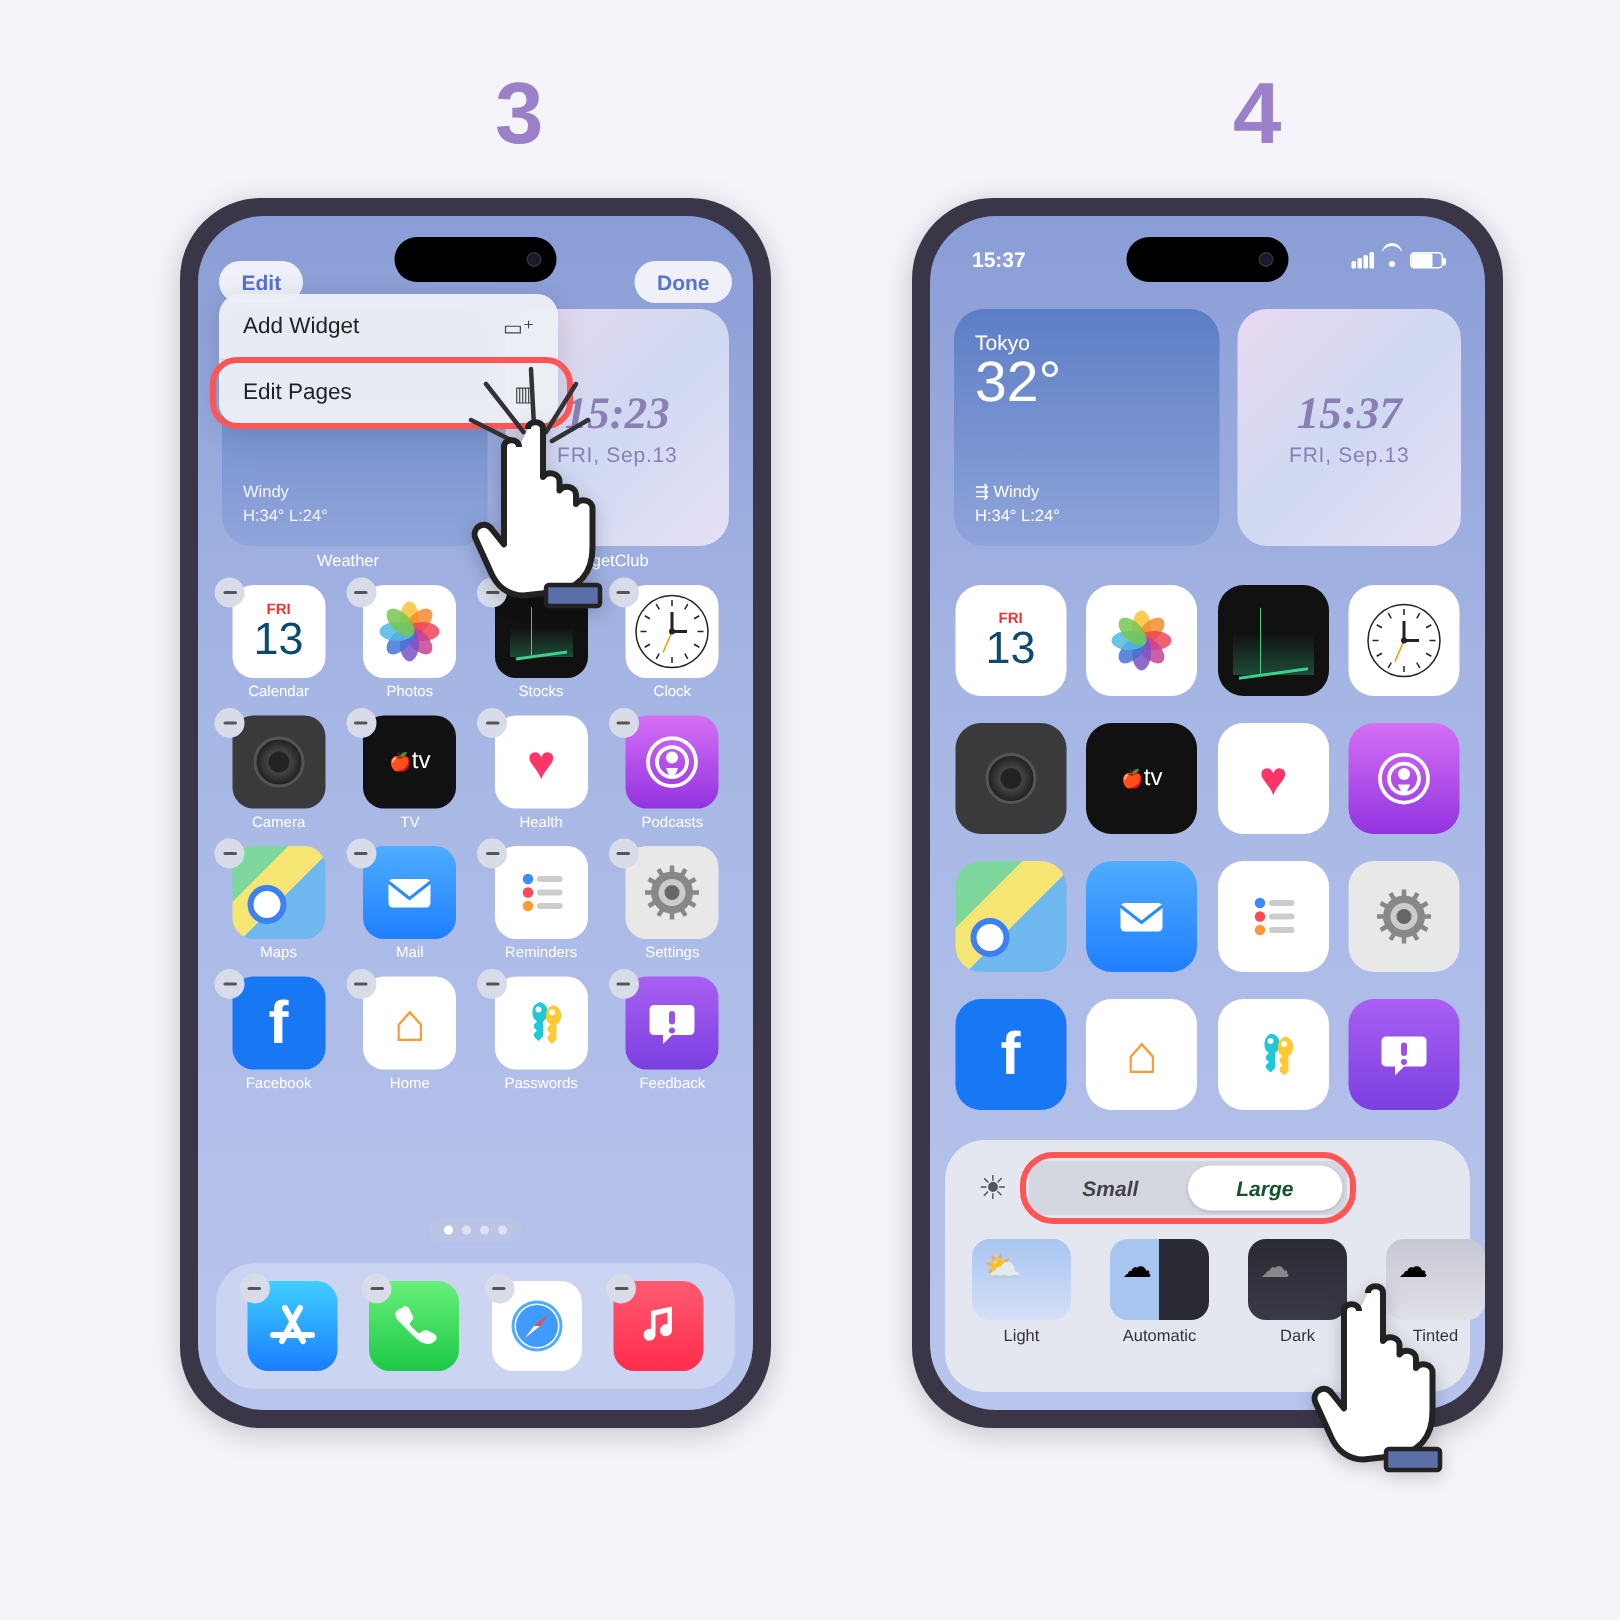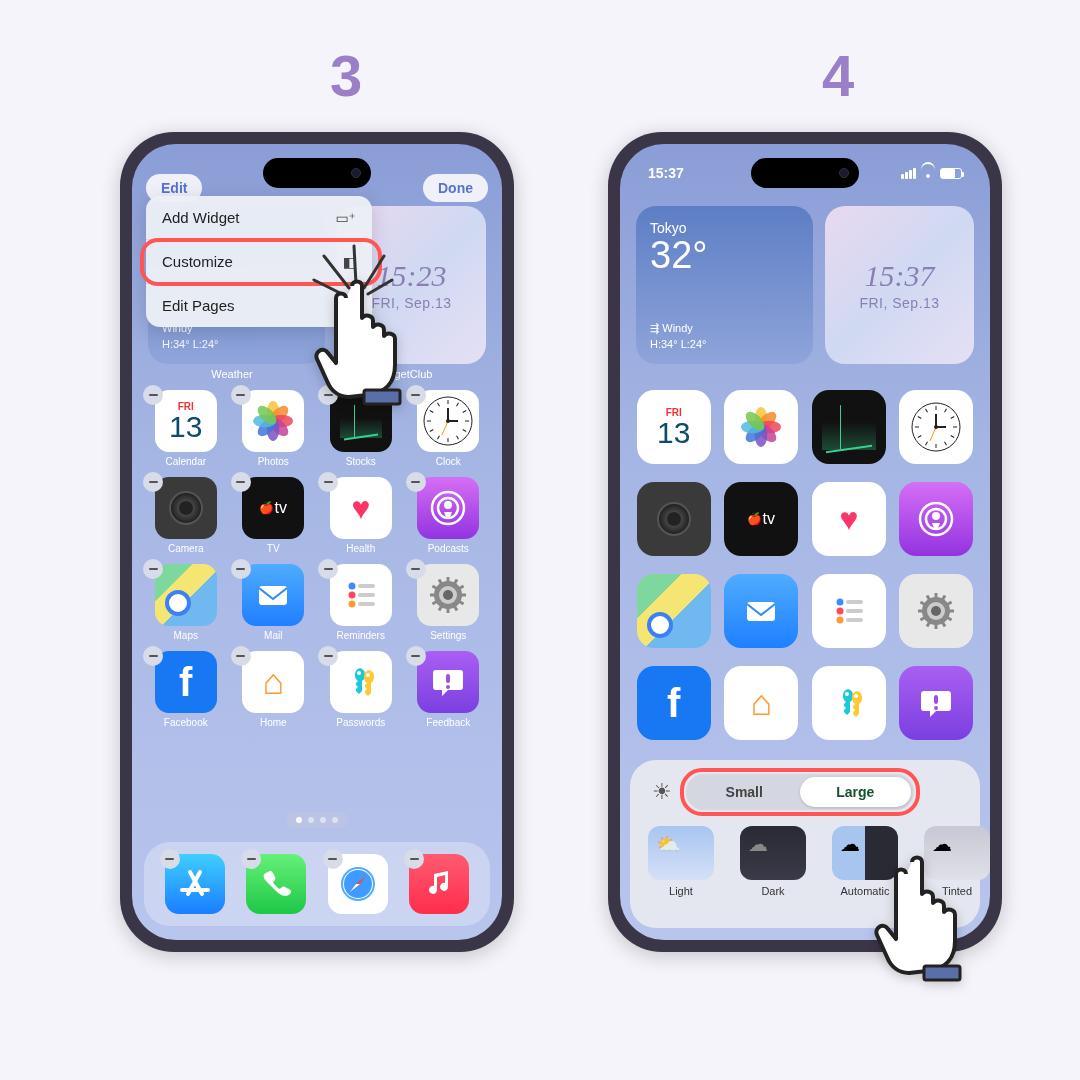--- a/index.html
+++ b/index.html
@@ -26,21 +26,21 @@
 .batt i{display:block;width:70%;height:100%;background:#fff;border-radius:1px;}
 .top-buttons{position:absolute;top:30px;width:100%;display:flex;justify-content:space-between;padding:0 14px;z-index:19;}
 .pill-btn{background:rgba(245,245,250,.95);color:#5673d1;font-weight:600;font-size:14px;padding:6px 15px;border-radius:14px;}
 .widgets{position:absolute;top:62px;left:16px;right:16px;display:flex;gap:12px;}
 .widget{flex:1;height:158px;border-radius:20px;position:relative;overflow:hidden;}
 .w-weather{background:linear-gradient(180deg,#5d7ec5 0%,#8fa4da 100%);color:#fff;padding:14px;}
 .w-weather .city{font-size:14px;font-weight:500;}
 .w-weather .temp{font-size:38px;font-weight:300;line-height:1;}
 .w-weather .wind{position:absolute;bottom:12px;left:14px;font-size:11px;line-height:1.4;}
 .w-clock{background:linear-gradient(135deg,#e8d9f0,#d0d9f2,#e5e0f5);display:flex;flex-direction:column;align-items:center;justify-content:center;}
-.w-clock .time{font-family:Georgia,serif;font-size:30px;font-weight:400;color:#8a7fb5;font-style:italic;}
+.w-clock .time{font-family:Georgia,serif;font-size:30px;font-weight:700;color:#8a7fb5;font-style:italic;}
 .w-clock .date{font-size:14px;color:#8a7fb5;letter-spacing:.5px;margin-top:2px;}
 .w-label{position:absolute;top:224px;font-size:11px;color:#fff;text-align:center;width:160px;}
 .wl1{left:20px;}.wl2{left:192px;}
 .app-grid{position:absolute;top:246px;left:16px;right:16px;display:grid;grid-template-columns:repeat(4,1fr);gap:10px 12px;}
 .app{display:flex;flex-direction:column;align-items:center;position:relative;}
 .app-ico{width:62px;height:62px;border-radius:14px;background:#fff;position:relative;display:flex;align-items:center;justify-content:center;font-size:30px;overflow:hidden;}
 .app-lbl{color:#fff;font-size:10px;margin-top:4px;text-align:center;white-space:nowrap;}
 .app-grid.nolbl{gap:18px 12px;}
 .del{position:absolute;top:-5px;left:-5px;width:20px;height:20px;border-radius:50%;background:#d8dce8;display:flex;align-items:center;justify-content:center;z-index:3;}
 .del::before{content:"";width:9px;height:2px;background:#555;border-radius:1px;}
@@ -81,21 +81,21 @@
 
 .ctx-menu{position:absolute;top:52px;left:14px;width:226px;background:rgba(235,238,245,.97);border-radius:14px;z-index:30;overflow:hidden;box-shadow:0 4px 20px rgba(0,0,0,.15);}
 .ctx-item{display:flex;justify-content:space-between;align-items:center;padding:13px 16px;font-size:15px;color:#222;border-bottom:1px solid rgba(0,0,0,.08);}
 .ctx-item:last-child{border-bottom:none;}
 .ctx-item .mi-ico{font-size:14px;color:#444;}
 .highlight-3{position:absolute;top:94px;left:8px;width:242px;height:48px;border:4px solid #f55;border-radius:18px;z-index:31;pointer-events:none;}
 
 .custom-panel{position:absolute;bottom:12px;left:10px;right:10px;height:168px;background:rgba(232,233,240,.94);border-radius:26px;padding:14px;z-index:25;}
 .cp-top{display:flex;align-items:center;gap:14px;}
 .bright-ico{font-size:22px;color:#555;margin-left:8px;}
-.seg{background:rgba(210,212,222,.9);border-radius:18px;display:flex;padding:3px;width:228px;position:relative;}
+.seg{background:rgba(210,212,222,.9);border-radius:8px;display:flex;padding:3px;width:212px;position:relative;font-style:italic;}
 .seg-opt{flex:1;text-align:center;padding:7px 0;font-size:14px;font-weight:600;color:#444;border-radius:15px;}
 .seg-opt.sel{background:#fff;color:#14532d;box-shadow:0 1px 3px rgba(0,0,0,.15);}
 .highlight-4{position:absolute;top:-6px;left:-6px;right:-6px;bottom:-6px;border:4px solid #f55;border-radius:22px;pointer-events:none;}
 .cp-themes{display:flex;gap:26px;margin-top:16px;padding:0 4px;}
 .theme{display:flex;flex-direction:column;align-items:center;gap:5px;}
 .theme-sw{width:66px;height:54px;border-radius:12px;position:relative;overflow:hidden;}
 .t-light{background:linear-gradient(180deg,#a8c5f0,#d5e0f8);}
 .t-dark{background:linear-gradient(180deg,#2a2a35,#3a3a48);}
 .t-auto{background:linear-gradient(90deg,#a8c5f0 50%,#2a2a35 50%);}
 .t-tint{background:linear-gradient(180deg,#c8c8d5,#e0e0e8);}
@@ -141,24 +141,20 @@
         <div class="date">FRI, Sep.13</div>
       </div>
     </div>
     <div class="w-label wl1">Weather</div>
     <div class="w-label wl2">WidgetClub</div>
 
     <div class="ctx-menu">
       <div class="ctx-item">
         <span>Add Widget</span>
           <span class="mi-ico">▭⁺</span>
-      </div>
-      <div class="ctx-item">
-        <span>Customize</span>
-          <span class="mi-ico">◧</span>
       </div>
       <div class="ctx-item">
         <span>Edit Pages</span>
           <span class="mi-ico">▥</span>
       </div>
     </div>
     <div class="highlight-3"></div>
 
     <div class="app-grid" id="grid3">
         <div class="app">
@@ -637,26 +633,26 @@
           <div class="seg-opt">Small</div>
           <div class="seg-opt sel">Large</div>
         </div>
       </div>
       <div class="cp-themes">
         <div class="theme">
             <div class="theme-sw t-light"></div>
             <div class="theme-lbl">Light</div>
           </div>
         <div class="theme">
+            <div class="theme-sw t-auto"></div>
+            <div class="theme-lbl">Automatic</div>
+          </div>
+        <div class="theme">
             <div class="theme-sw t-dark"></div>
             <div class="theme-lbl">Dark</div>
-          </div>
-        <div class="theme">
-            <div class="theme-sw t-auto"></div>
-            <div class="theme-lbl">Automatic</div>
           </div>
         <div class="theme">
             <div class="theme-sw t-tint"></div>
             <div class="theme-lbl">Tinted</div>
           </div>
       </div>
     </div>
   </div>
 </div>
 

